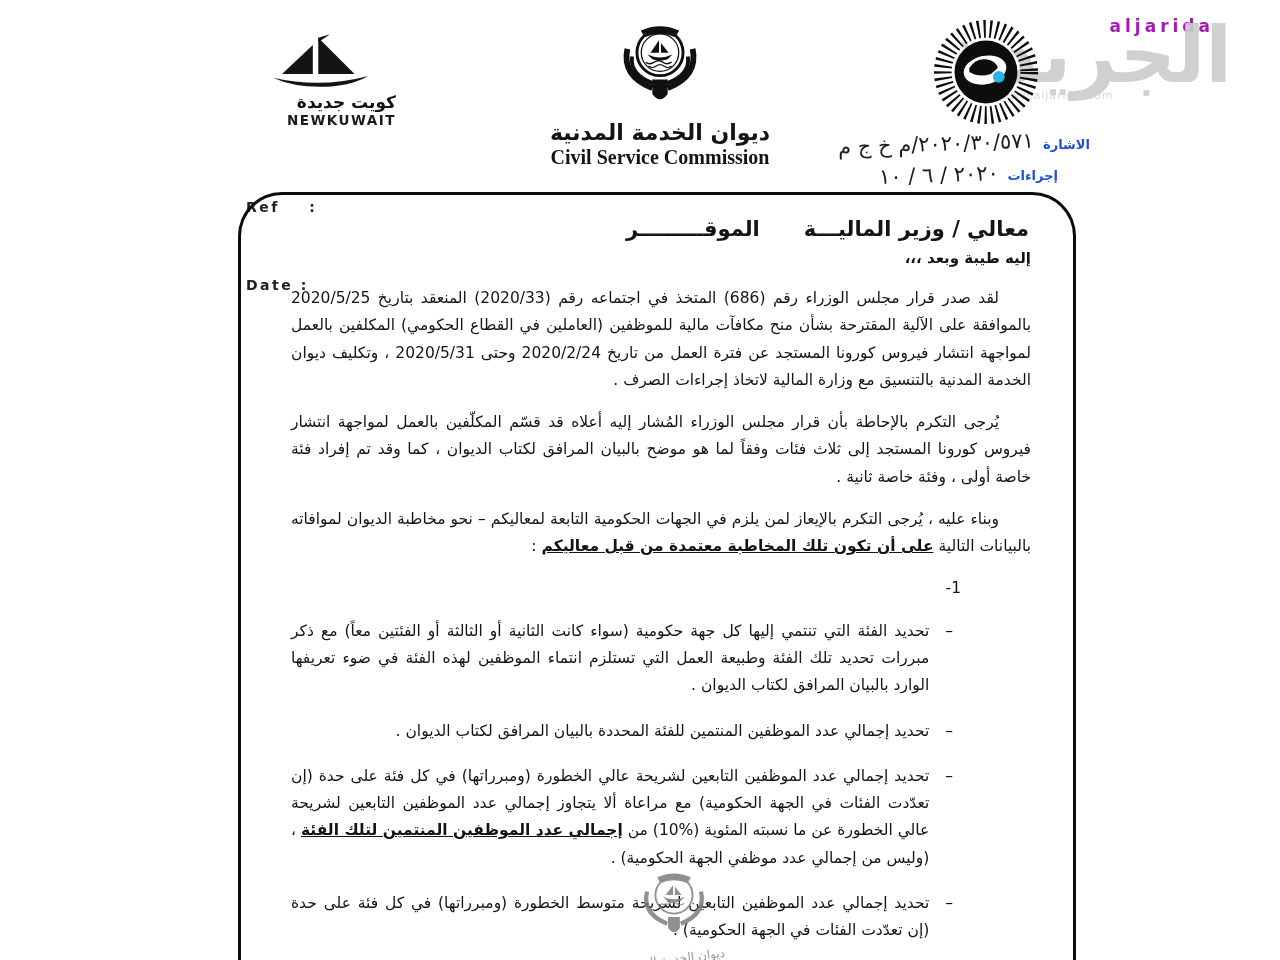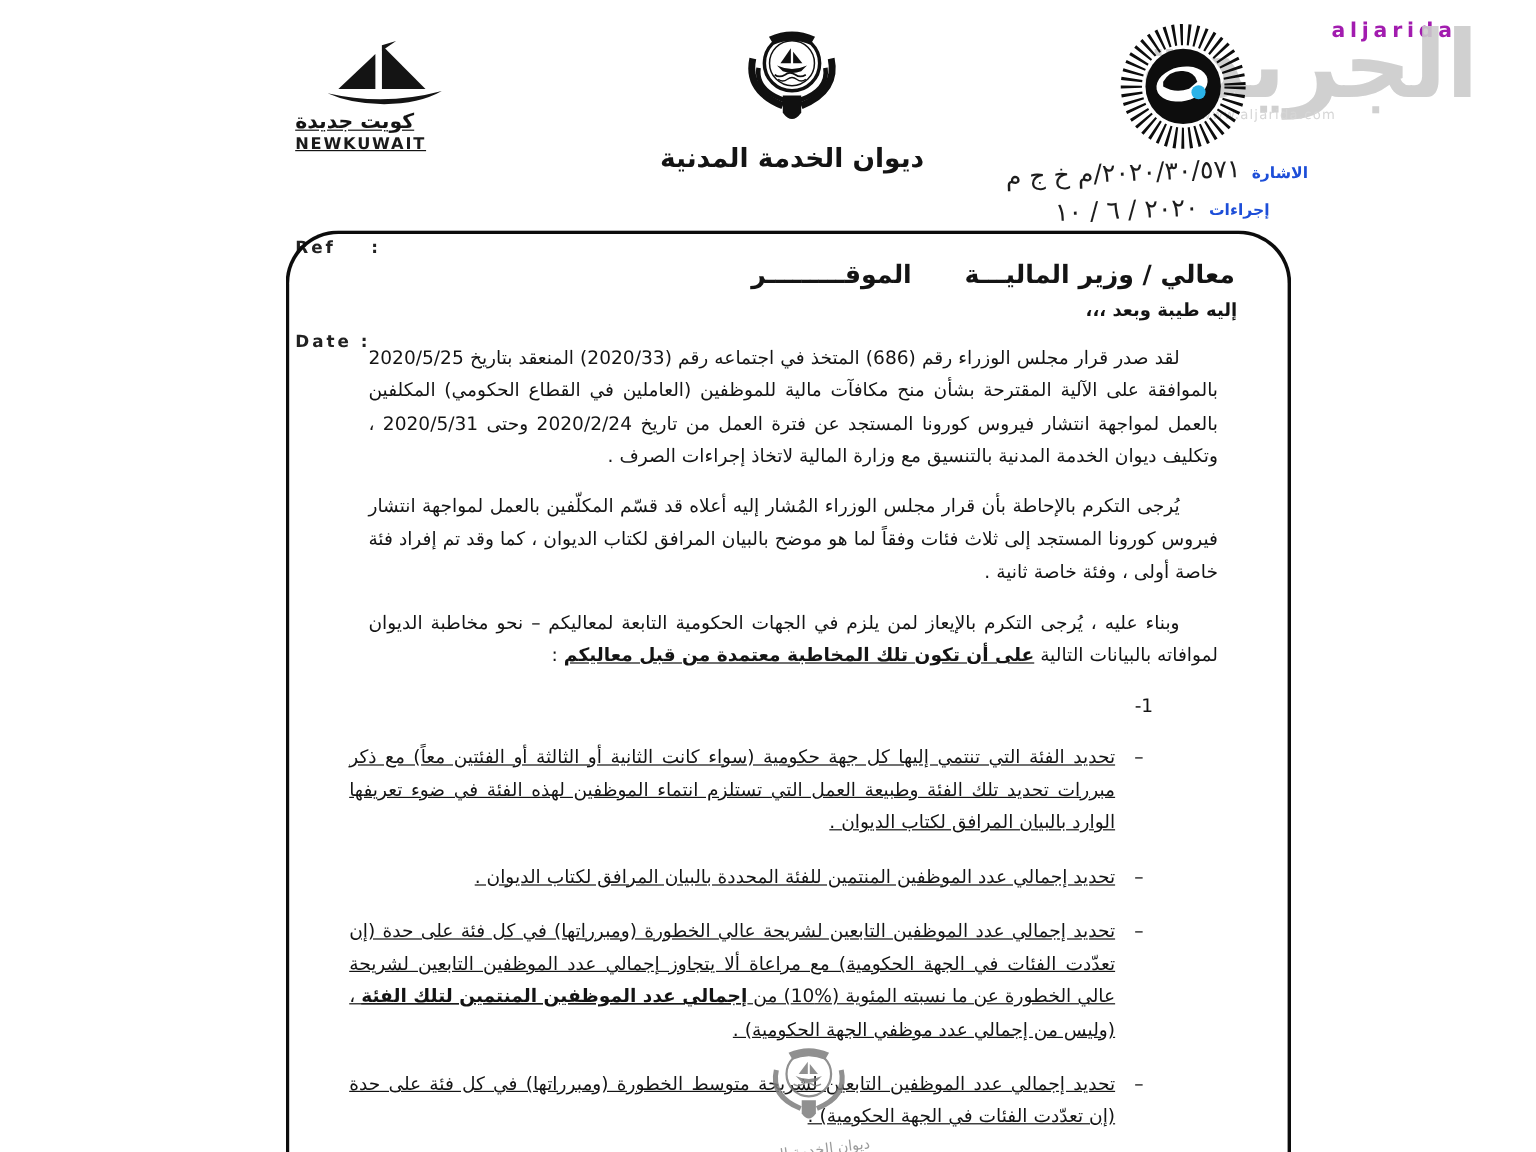--- a/index.html
+++ b/index.html
@@ -1,20 +1,20 @@
 <!DOCTYPE html>
 <html lang="ar"><head>
 <meta charset="utf-8">
 <style>
   html,body{margin:0;padding:0;background:#ffffff;}
   #page{position:relative;width:1280px;height:960px;background:#ffffff;overflow:hidden;
         font-family:"DejaVu Sans",sans-serif;color:#141414;}
 
   
-  .nk-logo{position:absolute;left:246px;top:34px;width:150px;text-align:left;text-decoration:underline;}
+  .nk-logo{position:absolute;left:246px;top:34px;width:150px;text-align:right;}
   .nk-logo svg{display:block;margin:0 auto;}
   .nk-ar{font-size:17px;font-weight:bold;direction:rtl;line-height:1.05;margin-top:-2px;}
   .nk-en{font-size:13.5px;font-weight:bold;letter-spacing:1.5px;color:#1b1b1b;}
 
   .csc-block{position:absolute;left:520px;top:20px;width:280px;text-align:center;}
   .csc-block svg{display:block;margin:0 auto;}
   .csc-ar{font-size:22px;font-weight:bold;direction:rtl;margin-top:4px;}
   .csc-en{font-family:"Liberation Serif","DejaVu Serif",serif;font-size:20px;font-weight:bold;margin-top:1px;}
 
   .refdate{position:absolute;left:246px;top:142px;font-size:14px;font-weight:bold;
@@ -37,27 +37,27 @@
   #date-line{top:163px;right:222px;}
   #date-line .hand-val{letter-spacing:5px;}
 
   
   .letter-box{position:absolute;left:238px;top:192px;width:838px;height:800px;box-sizing:border-box;
               border:3.5px solid #0c0c0c;border-bottom:none;border-radius:44px 44px 0 0;
               padding:20px 42px 0 50px;direction:rtl;}
   .letter-box, .letter-box p{text-align:justify;}
   .salutation{font-size:21px;font-weight:bold;margin:2px 2px 8px;white-space:pre;}
   .greeting{font-size:15px;font-weight:bold;margin:0 0 18px;}
-  p.para{font-size:15.5px;line-height:1.76;margin:0 16px 15px;text-indent:32px;}
+  p.para{font-size:15.5px;line-height:1.76;margin:0 0 15px;text-indent:32px;}
   .u-bold{font-weight:bold;text-decoration:underline;}
   .numbered{display:flex;gap:10px;margin:4px 70px 16px 0;font-size:15.5px;line-height:1.7;}
   .numbered .num{font-weight:500;white-space:nowrap;}
   .bullet{display:flex;gap:16px;margin:0 78px 18px 0;font-size:15.5px;line-height:1.76;}
   .bullet .dash{white-space:nowrap;}
-  .bullet .btxt{text-align:justify;text-decoration:underline;}
+  .bullet .btxt{text-align:justify;}
 
   
   .stamp{position:absolute;left:604px;top:868px;color:#7d7d7d;opacity:.85;text-align:center;width:140px;}
   .stamp-text{display:inline-block;font-size:12px;color:#8a8a8a;transform:rotate(-7deg);
               direction:rtl;margin-top:-4px;}
   .emblem-top{color:#101010;}
 </style>
 </head>
 <body>
 
@@ -84,20 +84,21 @@
       <path d="M47 36 Q60 42 73 36 L68 41 Q60 44 52 41 Z" fill="currentColor"></path>
       <path d="M45 44 q4 3 9 0 q4 -3 9 0 q4 3 9 0" fill="none" stroke="currentColor" stroke-width="1.5"></path>
       <path d="M48 48 q4 3 8 0 q4 -3 8 0 q4 3 8 0" fill="none" stroke="currentColor" stroke-width="1.2"></path>
       <path d="M26 30 Q20 58 52 71" stroke="currentColor" stroke-width="6" fill="none"></path>
       <path d="M31 38 Q28 57 53 66" stroke="currentColor" stroke-width="4" fill="none"></path>
       <path d="M94 30 Q100 58 68 71" stroke="currentColor" stroke-width="6" fill="none"></path>
       <path d="M89 38 Q92 57 67 66" stroke="currentColor" stroke-width="4" fill="none"></path>
       <path d="M52 62 L68 62 L68 77 Q60 88 52 77 Z" fill="currentColor"></path>
     </svg>
     <div class="csc-ar">ديوان الخدمة المدنية</div>
+    <div class="csc-en">Civil Service Commission</div>
   </div>
 
   <div class="refdate">
     <div>Ref    :</div>
     <div>Date :</div>
   </div>
 
   <div class="jarida-latin">aljarida</div>
   <div class="jarida-word">الجريدة</div>
   <div class="jarida-url">www.aljarida.com</div>

